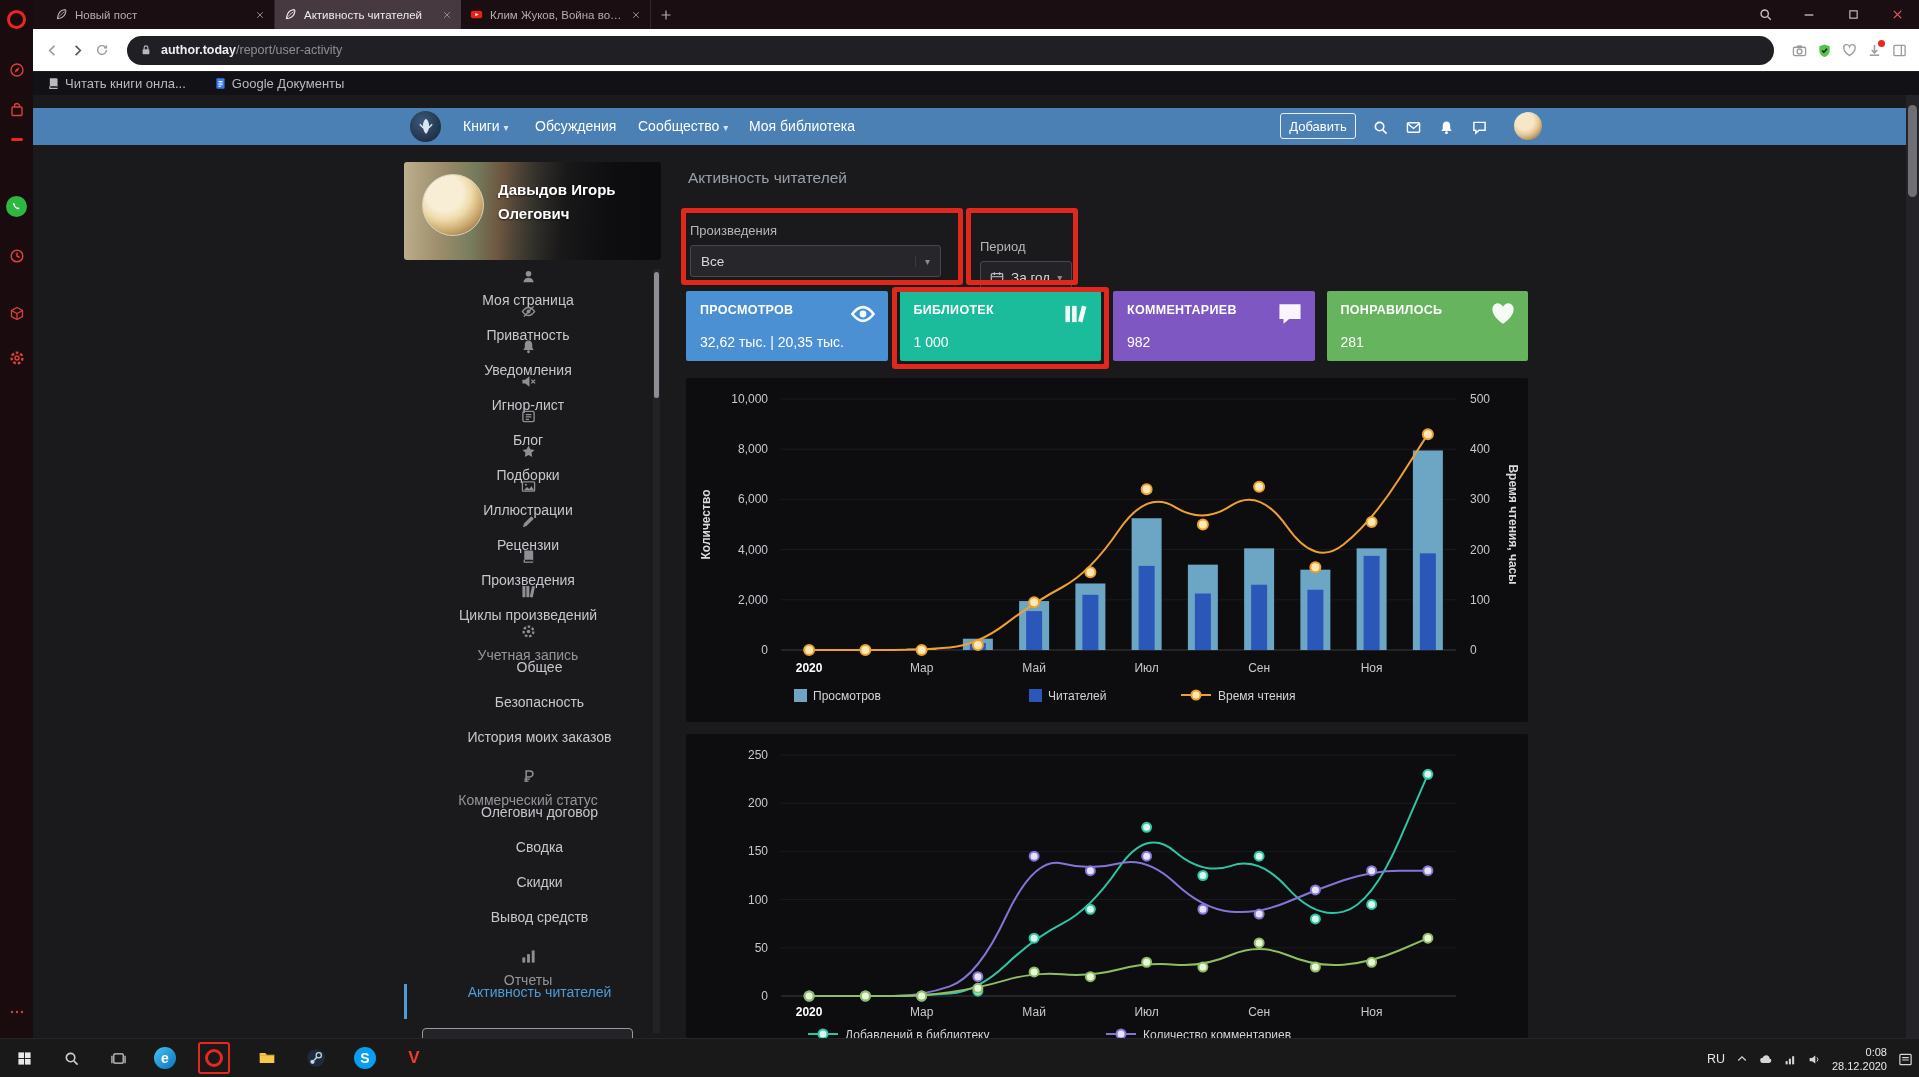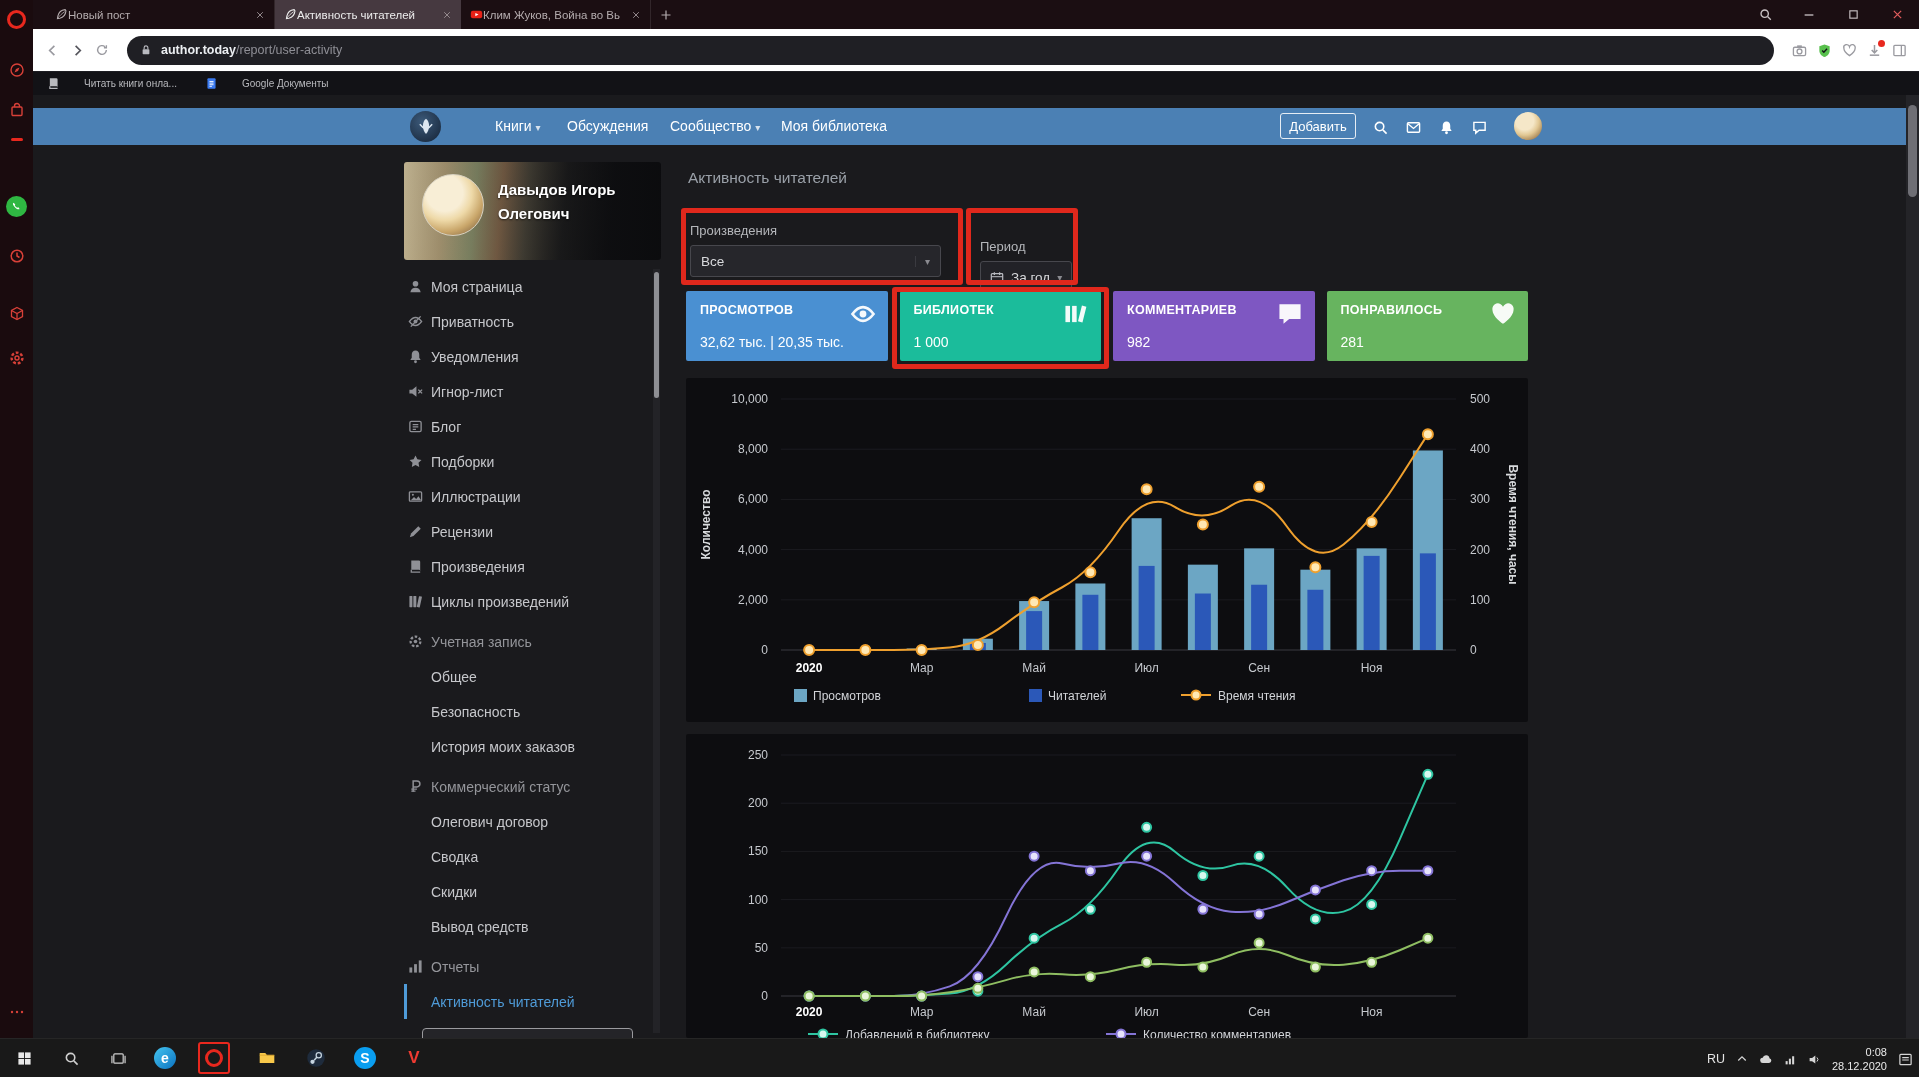--- a/index.html
+++ b/index.html
@@ -11,21 +11,21 @@
   
   .gx-strip { position:absolute; left:0; top:0; width:33px; height:1038px; background:#1a0b0e; z-index:5; }
   .gxi { position:absolute; left:0; width:33px; display:flex; justify-content:center; color:#d84038; }
   .gx-logo { width:19px; height:19px; border:3px solid #e8281e; border-radius:50%; }
   .gx-dash { width:12px; height:3px; background:#e8281e; border-radius:2px; }
   .wa { width:21px; height:21px; border-radius:50%; background:#2fb742; display:flex; align-items:center; justify-content:center; color:#fff; }
 
   
   .tabbar { position:absolute; left:33px; top:0; right:0; height:29px; background:#1b0e12; display:flex; align-items:stretch; z-index:4; }
   .tabs { display:flex; align-items:stretch; padding-left:13px; }
-  .tab { display:flex; align-items:center; gap:0; padding:0 9px; font-size:11.5px; color:#b4acae; border-right:1px solid #32262a; }
+  .tab { display:flex; align-items:center; gap:7px; padding:0 9px; font-size:11.5px; color:#b4acae; border-right:1px solid #32262a; }
   .tab .ttl { flex:1; overflow:hidden; white-space:nowrap; text-overflow:ellipsis; }
   .tab.active { background:#463940; color:#ececec; border-right:none; }
   .tab.t0 { width:229px; } .tab.t1 { width:186px; } .tab.t2 { width:190px; }
   .tclose { color:#9a8f92; display:flex; }
   .newtab { width:30px; display:flex; align-items:center; justify-content:center; color:#b4acae; }
   .win-controls { margin-left:auto; display:flex; }
   .wc { width:44px; display:flex; align-items:center; justify-content:center; color:#c9c2c4; }
   .wc.close { color:#e25d5d; }
 
   
@@ -35,47 +35,47 @@
   .url-pill { flex:1; height:29px; background:#1f1f24; border-radius:15px; display:flex; align-items:center; padding:0 13px; gap:9px; margin:0 8px; }
   .url { font-size:12.5px; }
   .url b { color:#eceff2; font-weight:bold; }
   .url .path { color:#8f8f96; }
   .lock { color:#b9bac0; display:flex; }
   .shield { color:#58c04d; }
   .dl-badge { position:absolute; right:-3px; top:-3px; width:7px; height:7px; border-radius:50%; background:#e8281e; }
 
   
   .bookmarksbar { position:absolute; left:33px; top:71px; right:0; height:24px; background:#121216; border-top:1px solid #1d1d22; display:flex; align-items:center; padding-left:14px; gap:28px; z-index:4; }
-  .bm { display:flex; align-items:center; gap:24px; font-size:10px; color:#b9babe; }
+  .bm { display:flex; align-items:center; gap:5px; font-size:13px; color:#b9babe; }
 
   
   .viewport { position:absolute; left:33px; top:95px; width:1873px; height:943px; background:#1a1a1d; overflow:hidden; }
   .page-scrollbar { position:absolute; right:0; top:95px; width:13px; height:943px; background:#242428; z-index:6; }
   .ps-thumb { position:absolute; left:2px; right:2px; top:10px; height:92px; background:#6f6f75; border-radius:6px; }
 
   
   .site-nav { position:absolute; left:0; top:13px; width:100%; height:37px; background:#4b80b4; }
   .logo { position:absolute; left:377px; top:3px; width:31px; height:31px; border-radius:50%; background:radial-gradient(circle at 40% 35%, #3c5a7a, #1e3046 75%); display:flex; align-items:center; justify-content:center; color:#dce6f0; }
-  .nav-item { position:absolute; top:0; height:37px; line-height:37px; color:#fff; font-size:14px;margin-left:32px; }
+  .nav-item { position:absolute; top:0; height:37px; line-height:37px; color:#fff; font-size:14px; }
   .nav-item .cdn { font-style:normal; font-size:10px; color:#d6e2ee; }
   .add-btn { position:absolute; left:1247px; top:5px; width:76px; height:26px; border:1px solid #e6edf4; border-radius:3px; color:#fff; font-size:13px; display:flex; align-items:center; justify-content:center; }
   .nic { position:absolute; top:10px; color:#fff; }
   .nav-avatar { position:absolute; left:1481px; top:4px; width:28px; height:28px; border-radius:50%; background:radial-gradient(circle at 38% 32%, #f5e7c8 0 35%, #e2c894 55%, #9a7648 85%, #6b4f32); }
 
   
   .profile-card { position:absolute; left:371px; top:67px; width:257px; height:98px; border-radius:3px; overflow:hidden;
     background:linear-gradient(95deg,#cdbf9b 0%,#c2ae84 16%,#a8b083 28%,#b08a64 38%,#6e6754 48%,#30302f 62%,#1a1b1e 80%); }
   .pc-shade { position:absolute; inset:0; background:linear-gradient(90deg, rgba(0,0,0,.08), rgba(8,8,10,.55) 55%, rgba(8,8,10,.8)); }
   .pc-avatar { position:absolute; left:18px; top:12px; width:62px; height:62px; border-radius:50%; border:1px solid #d8d2c2;
     background:radial-gradient(circle at 36% 30%, #f8eed6 0 32%, #eed9a8 48%, #c9a66a 68%, #7c5f3e 92%); }
   .pc-name { position:absolute; left:94px; top:16px; width:150px; font-weight:bold; font-size:15px; line-height:24px; color:#fff; text-shadow:0 1px 2px rgba(0,0,0,.7); }
 
   
   .menu { position:absolute; left:371px; top:174px; width:244px; }
-  .mi { height:35px; display:flex; align-items:center; gap:8px; padding-left:4px; font-size:14px; color:#c6c7cb; }
+  .mi { height:35px; display:flex; align-items:center; gap:8px; padding-left:4px; font-size:14px; color:#c6c7cb;flex-direction:column; }
   .mi .ic { color:#8f9096; flex:0 0 15px; }
   .mi.sub { padding-left:27px; }
   .mi.section { margin-top:5px; color:#94959a; }
   .mi.active { color:#4f9bd8; border-left:3px solid #4f9bd8; padding-left:24px; }
   .sb-scroll { position:absolute; left:620px; top:174px; width:7px; height:764px; background:#232327; }
   .sb-thumb { position:absolute; left:1px; right:1px; top:3px; height:126px; background:#8e8f94; border-radius:3px; }
   .support-btn { position:absolute; left:389px; top:933px; width:211px; height:34px; border:1px solid #9a9a9e; border-radius:4px; background:#242428; color:#b6b7bb; font-size:13.5px; display:flex; align-items:center; justify-content:center; gap:9px; }
   .support-btn .ic { color:#9a9b9f; }
 
   

